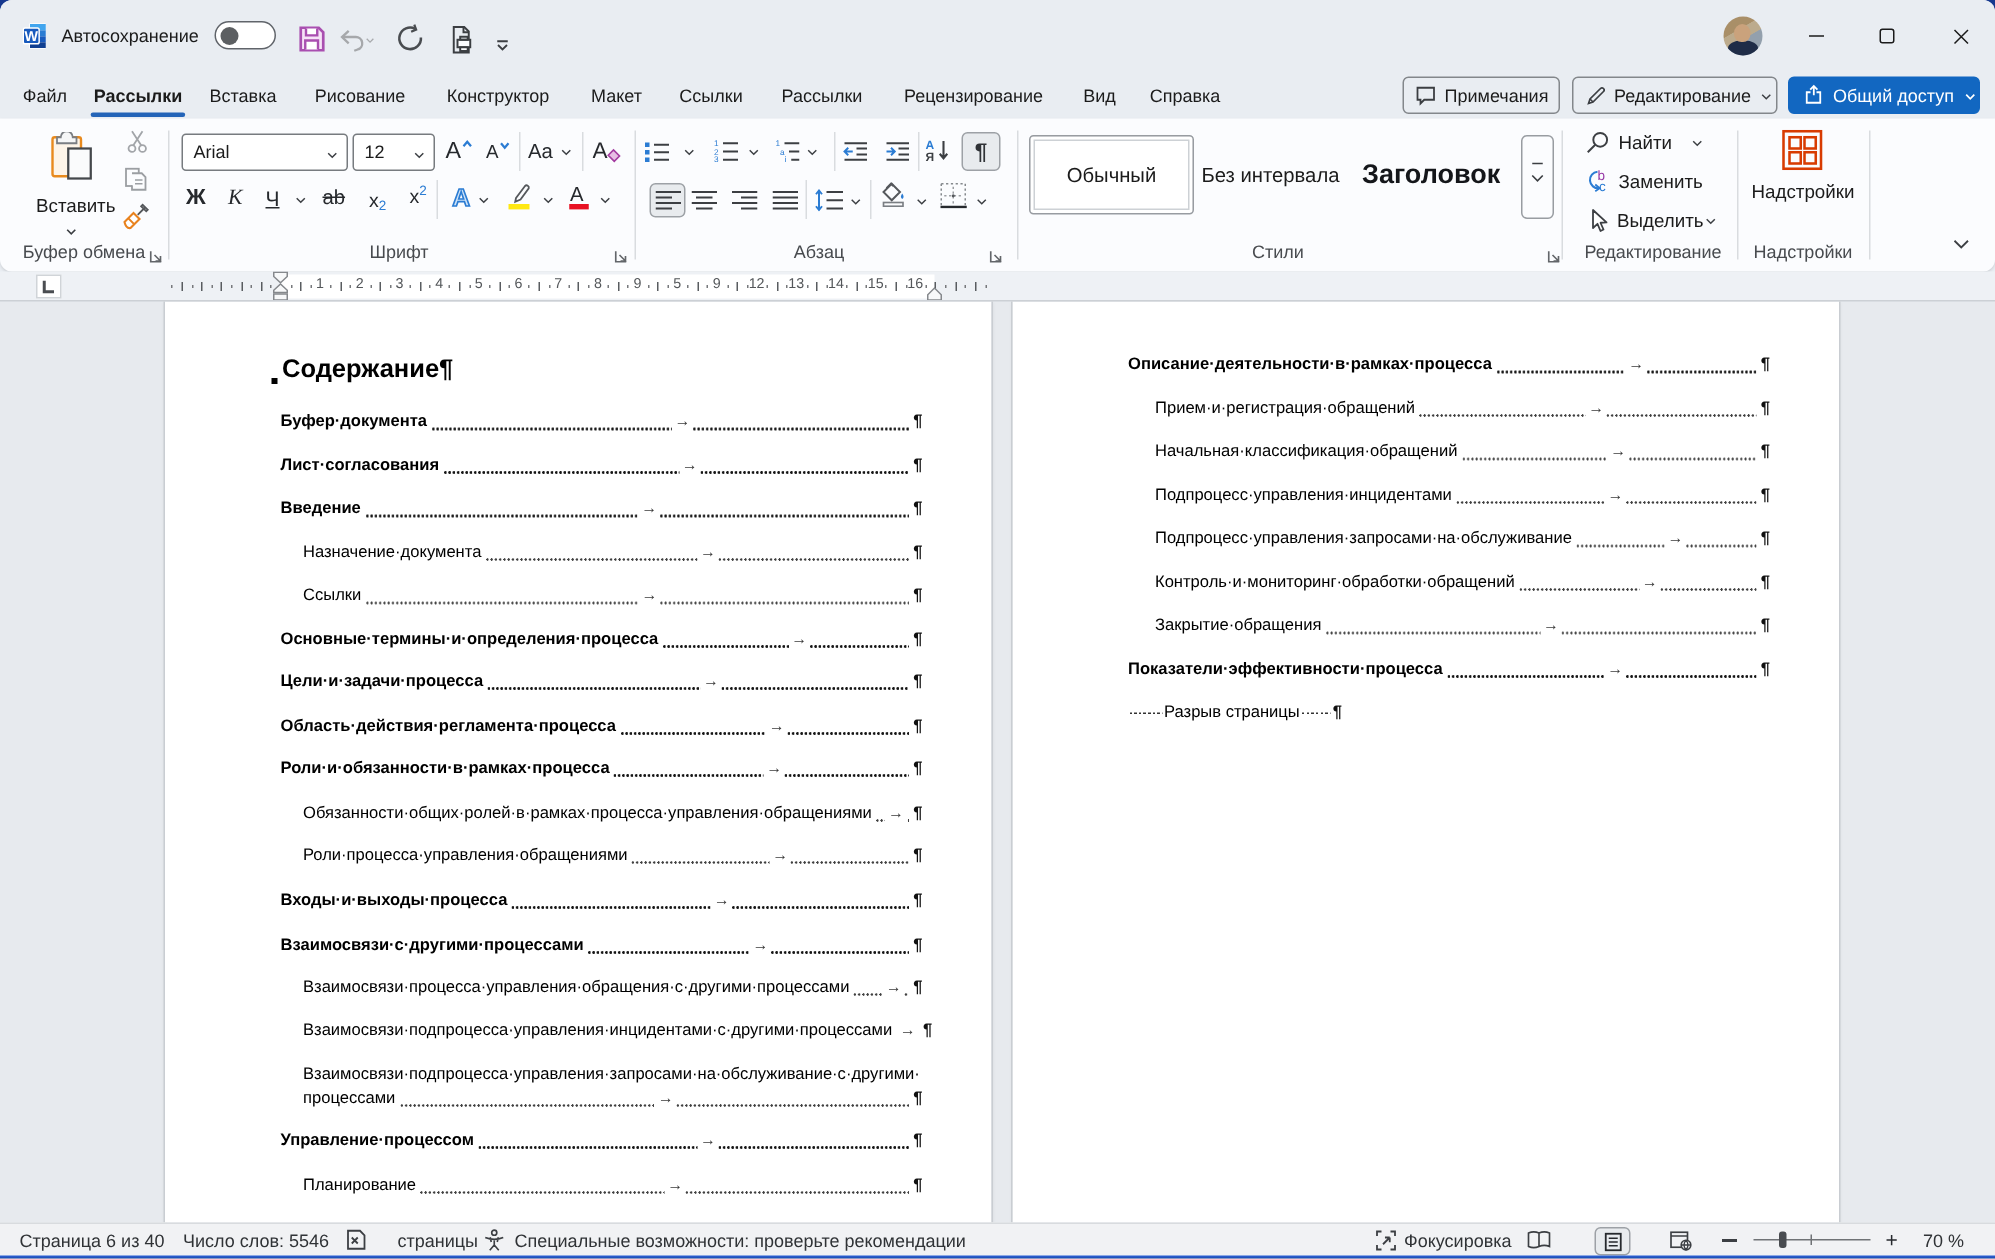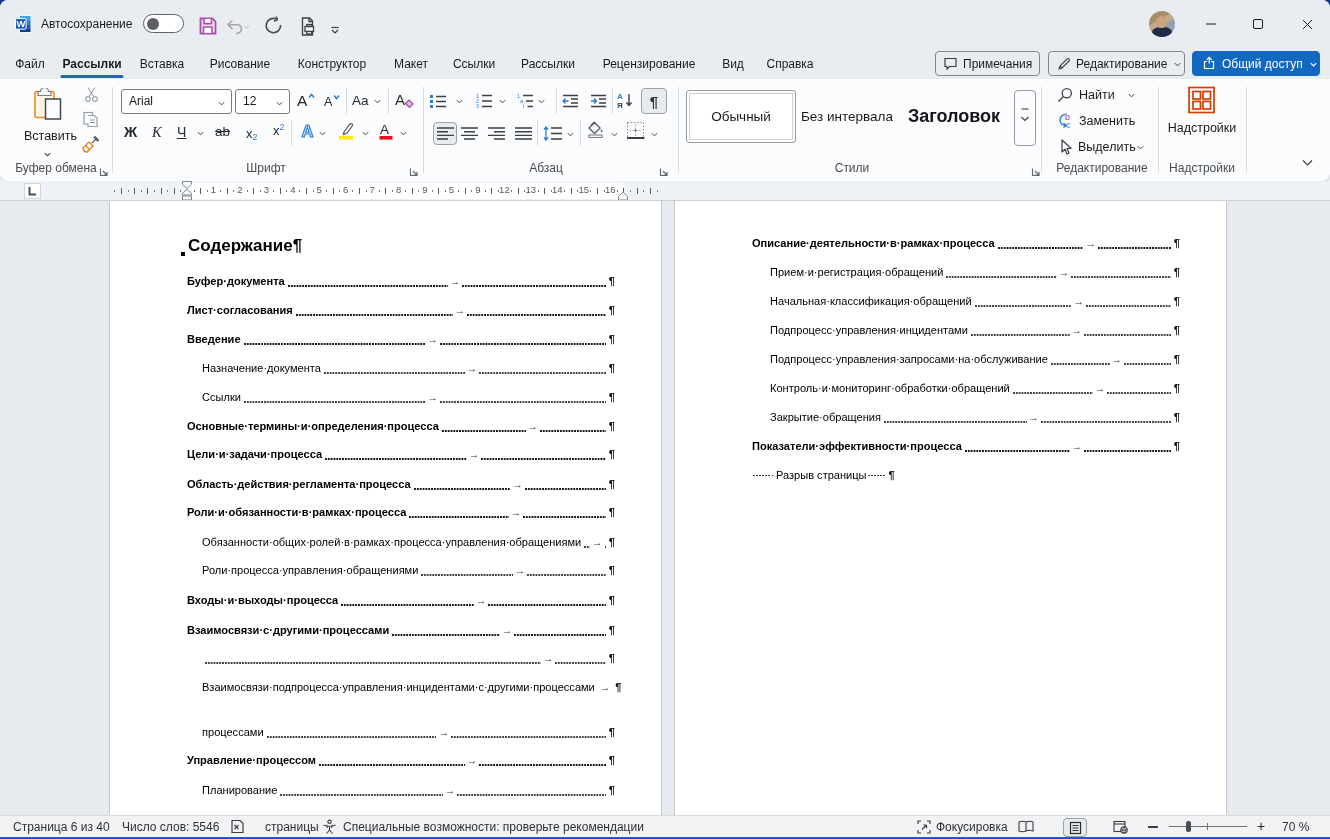--- a/index.html
+++ b/index.html
@@ -664,31 +664,35 @@
         <span class="pil">¶</span>
       </div>
 <div class="tl b" style="left:187px;top:422px;width:428px">
         <span class="tx">Взаимосвязи·с·другими·процессами</span>
         <span class="dots" style="flex-grow:108"></span>
         <span class="arr">→</span>
         <span class="dots" style="flex-grow:92;margin-left:0"></span>
         <span class="pil">¶</span>
       </div>
 <div class="tl" style="left:202px;top:450px;width:413px">
+        <span class="tx">Взаимосвязи·процесса·управления·обращения·с·другими·процессами</span>
         <span class="dots" style="flex-grow:20"></span>
         <span class="arr">→</span>
         <span class="dots" style="flex-grow:3;margin-left:0"></span>
         <span class="pil">¶</span>
       </div>
 <div class="tl" style="left:202px;top:479px;width:413px">
         <span class="tx">Взаимосвязи·подпроцесса·управления·инцидентами·с·другими·процессами</span>
         <span class="dots" style="flex-grow:4"></span>
         <span class="arr">→</span>
         <span class="dots" style="flex-grow:2;margin-left:0"></span>
         <span class="pil">¶</span>
+      </div>
+<div class="tl" style="left:202px;top:508px;width:435px">
+        <span class="tx">Взаимосвязи·подпроцесса·управления·запросами·на·обслуживание·с·другими·</span>
       </div>
 <div class="tl" style="left:202px;top:524px;width:413px">
         <span class="tx">процессами</span>
         <span class="dots" style="flex-grow:170"></span>
         <span class="arr">→</span>
         <span class="dots" style="flex-grow:155;margin-left:0"></span>
         <span class="pil">¶</span>
       </div>
 <div class="tl b" style="left:187px;top:552px;width:428px">
         <span class="tx">Управление·процессом</span>

